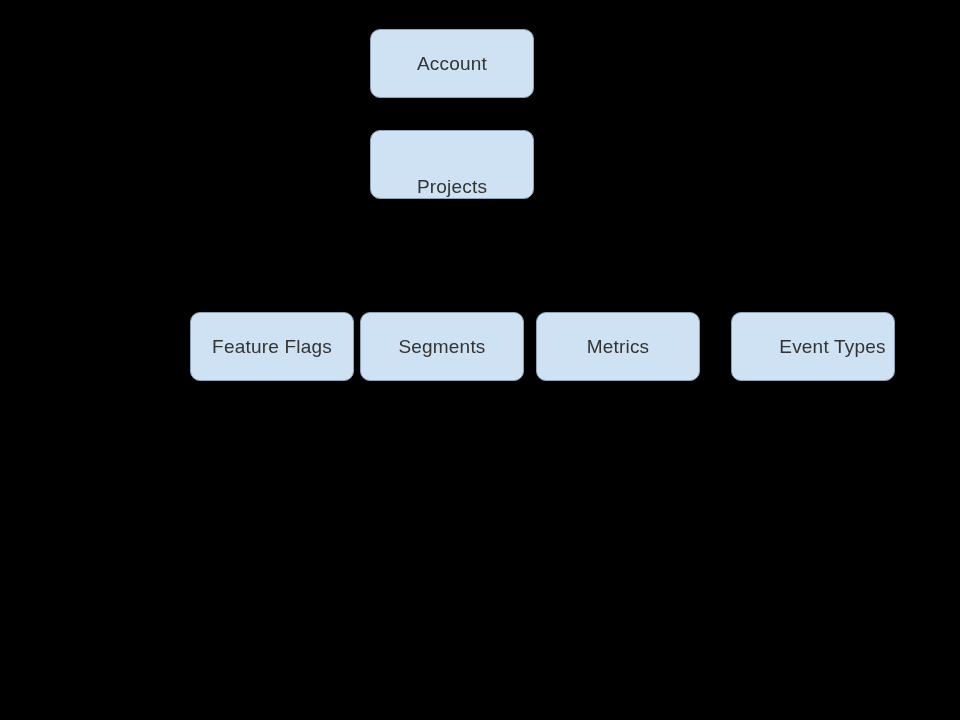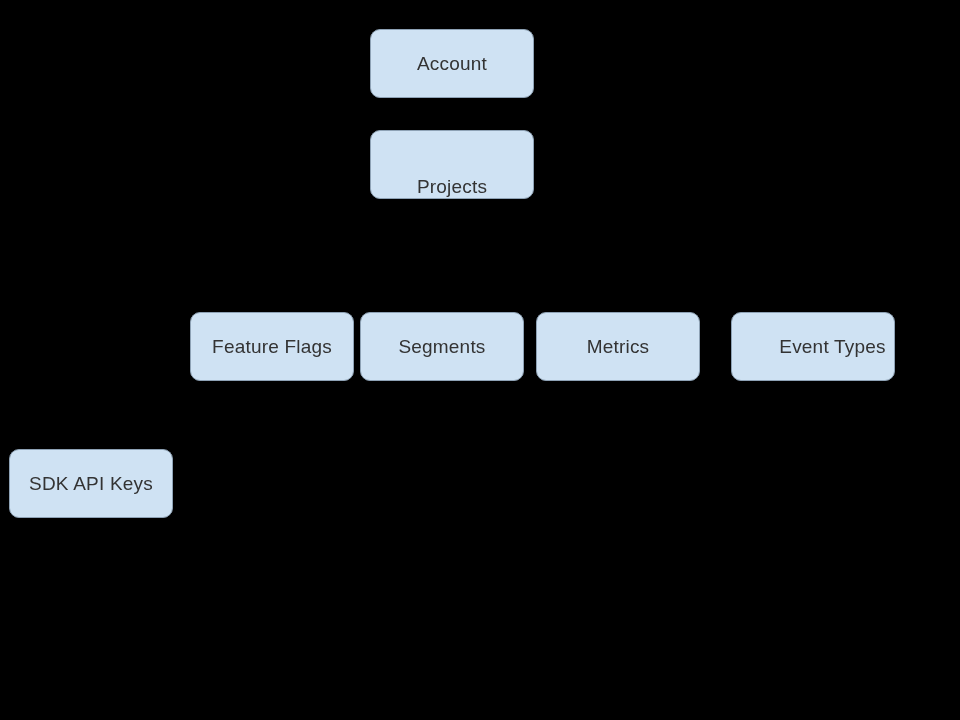--- a/index.html
+++ b/index.html
@@ -70,17 +70,14 @@
   </div>
 
   <div class="node node-metrics">
     <span>Metrics</span>
   </div>
 
   <div class="node node-event-types">
     <span>Event Types</span>
   </div>
 
-  <div class="node node-sdk-api-keys">
-    <span>SDK API Keys</span>
-  </div>
 
 </div>
 
 </body></html>

